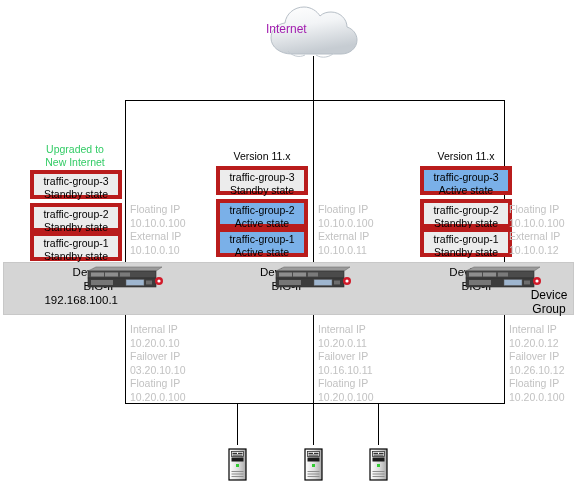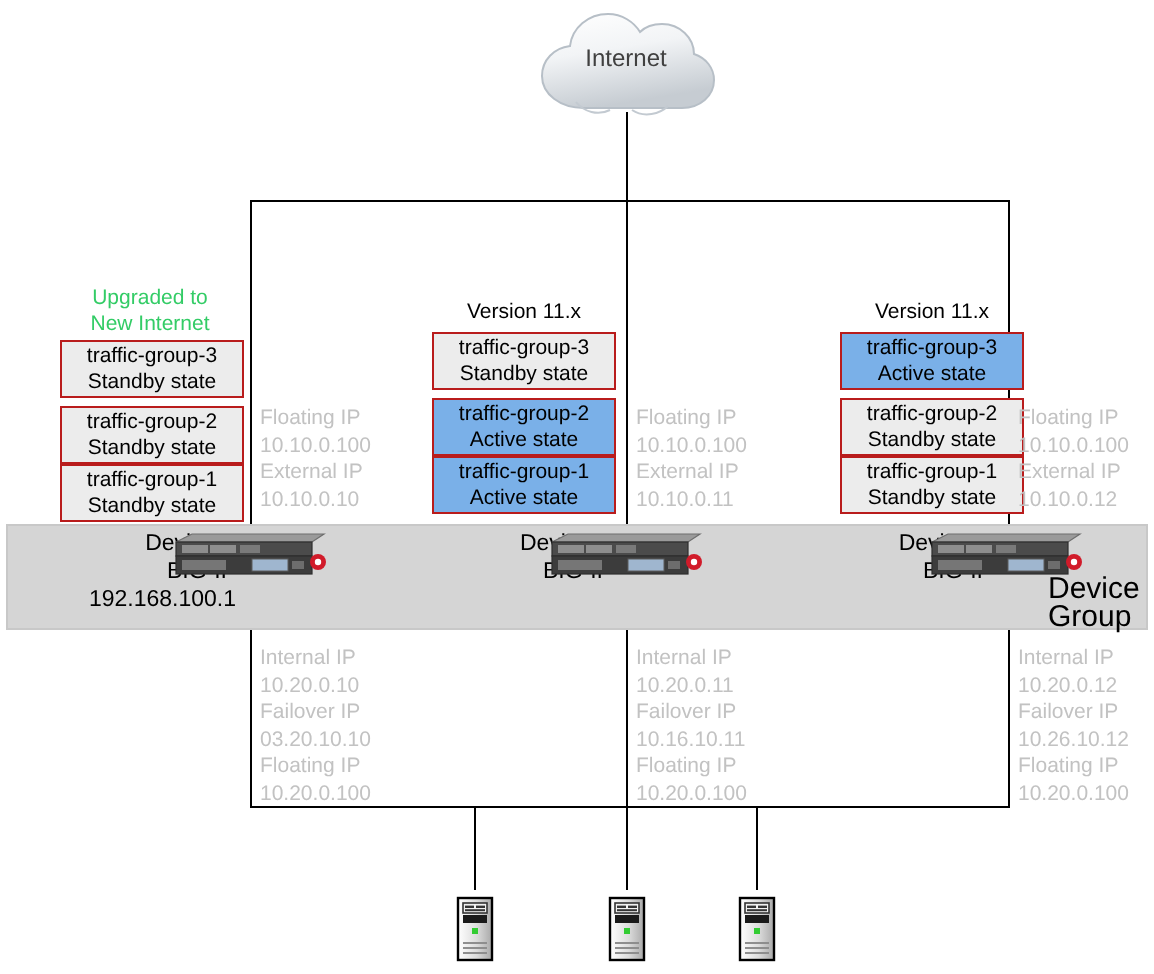--- a/index.html
+++ b/index.html
@@ -37,23 +37,23 @@
     left: 266px;
     top: 4px;
     width: 94px;
     height: 56px;
   }
   .cloud-label {
     position: absolute;
     left: 0;
     top: 18px;
     width: 94px;
-    text-align: center;
+    text-align: left;
     font-size: 12px;
-    color: #404040;
+    color: #a21caf;
     z-index: 3;
   }
 
   
   .device-band {
     position: absolute;
     left: 3px;
     top: 262px;
     width: 571px;
     height: 53px;
@@ -61,21 +61,21 @@
     border: 1px solid #c8c8c8;
     box-sizing: border-box;
   }
 
   
   .tg-box {
     position: absolute;
     width: 92px;
     height: 29px;
     box-sizing: border-box;
-    border: 1px solid #b91c1c;
+    border: 4px solid #b91c1c;
     text-align: center;
     font-size: 10.5px;
     line-height: 13px;
     color: #000000;
     padding-top: 1px;
   }
   .tg-standby {
     background: #ececec;
   }
   .tg-active {
@@ -110,21 +110,22 @@
   .dev-label {
     position: absolute;
     text-align: right;
     font-size: 11.5px;
     line-height: 14px;
     color: #000000;
     white-space: nowrap;
   }
   .dg-label {
     position: absolute;
-    font-size: 15px;
+    text-align: center;
+    font-size: 12px;
     line-height: 14px;
     color: #000000;
     white-space: nowrap;
   }
 
   
   .bigip {
     position: absolute;
     width: 78px;
     height: 24px;

